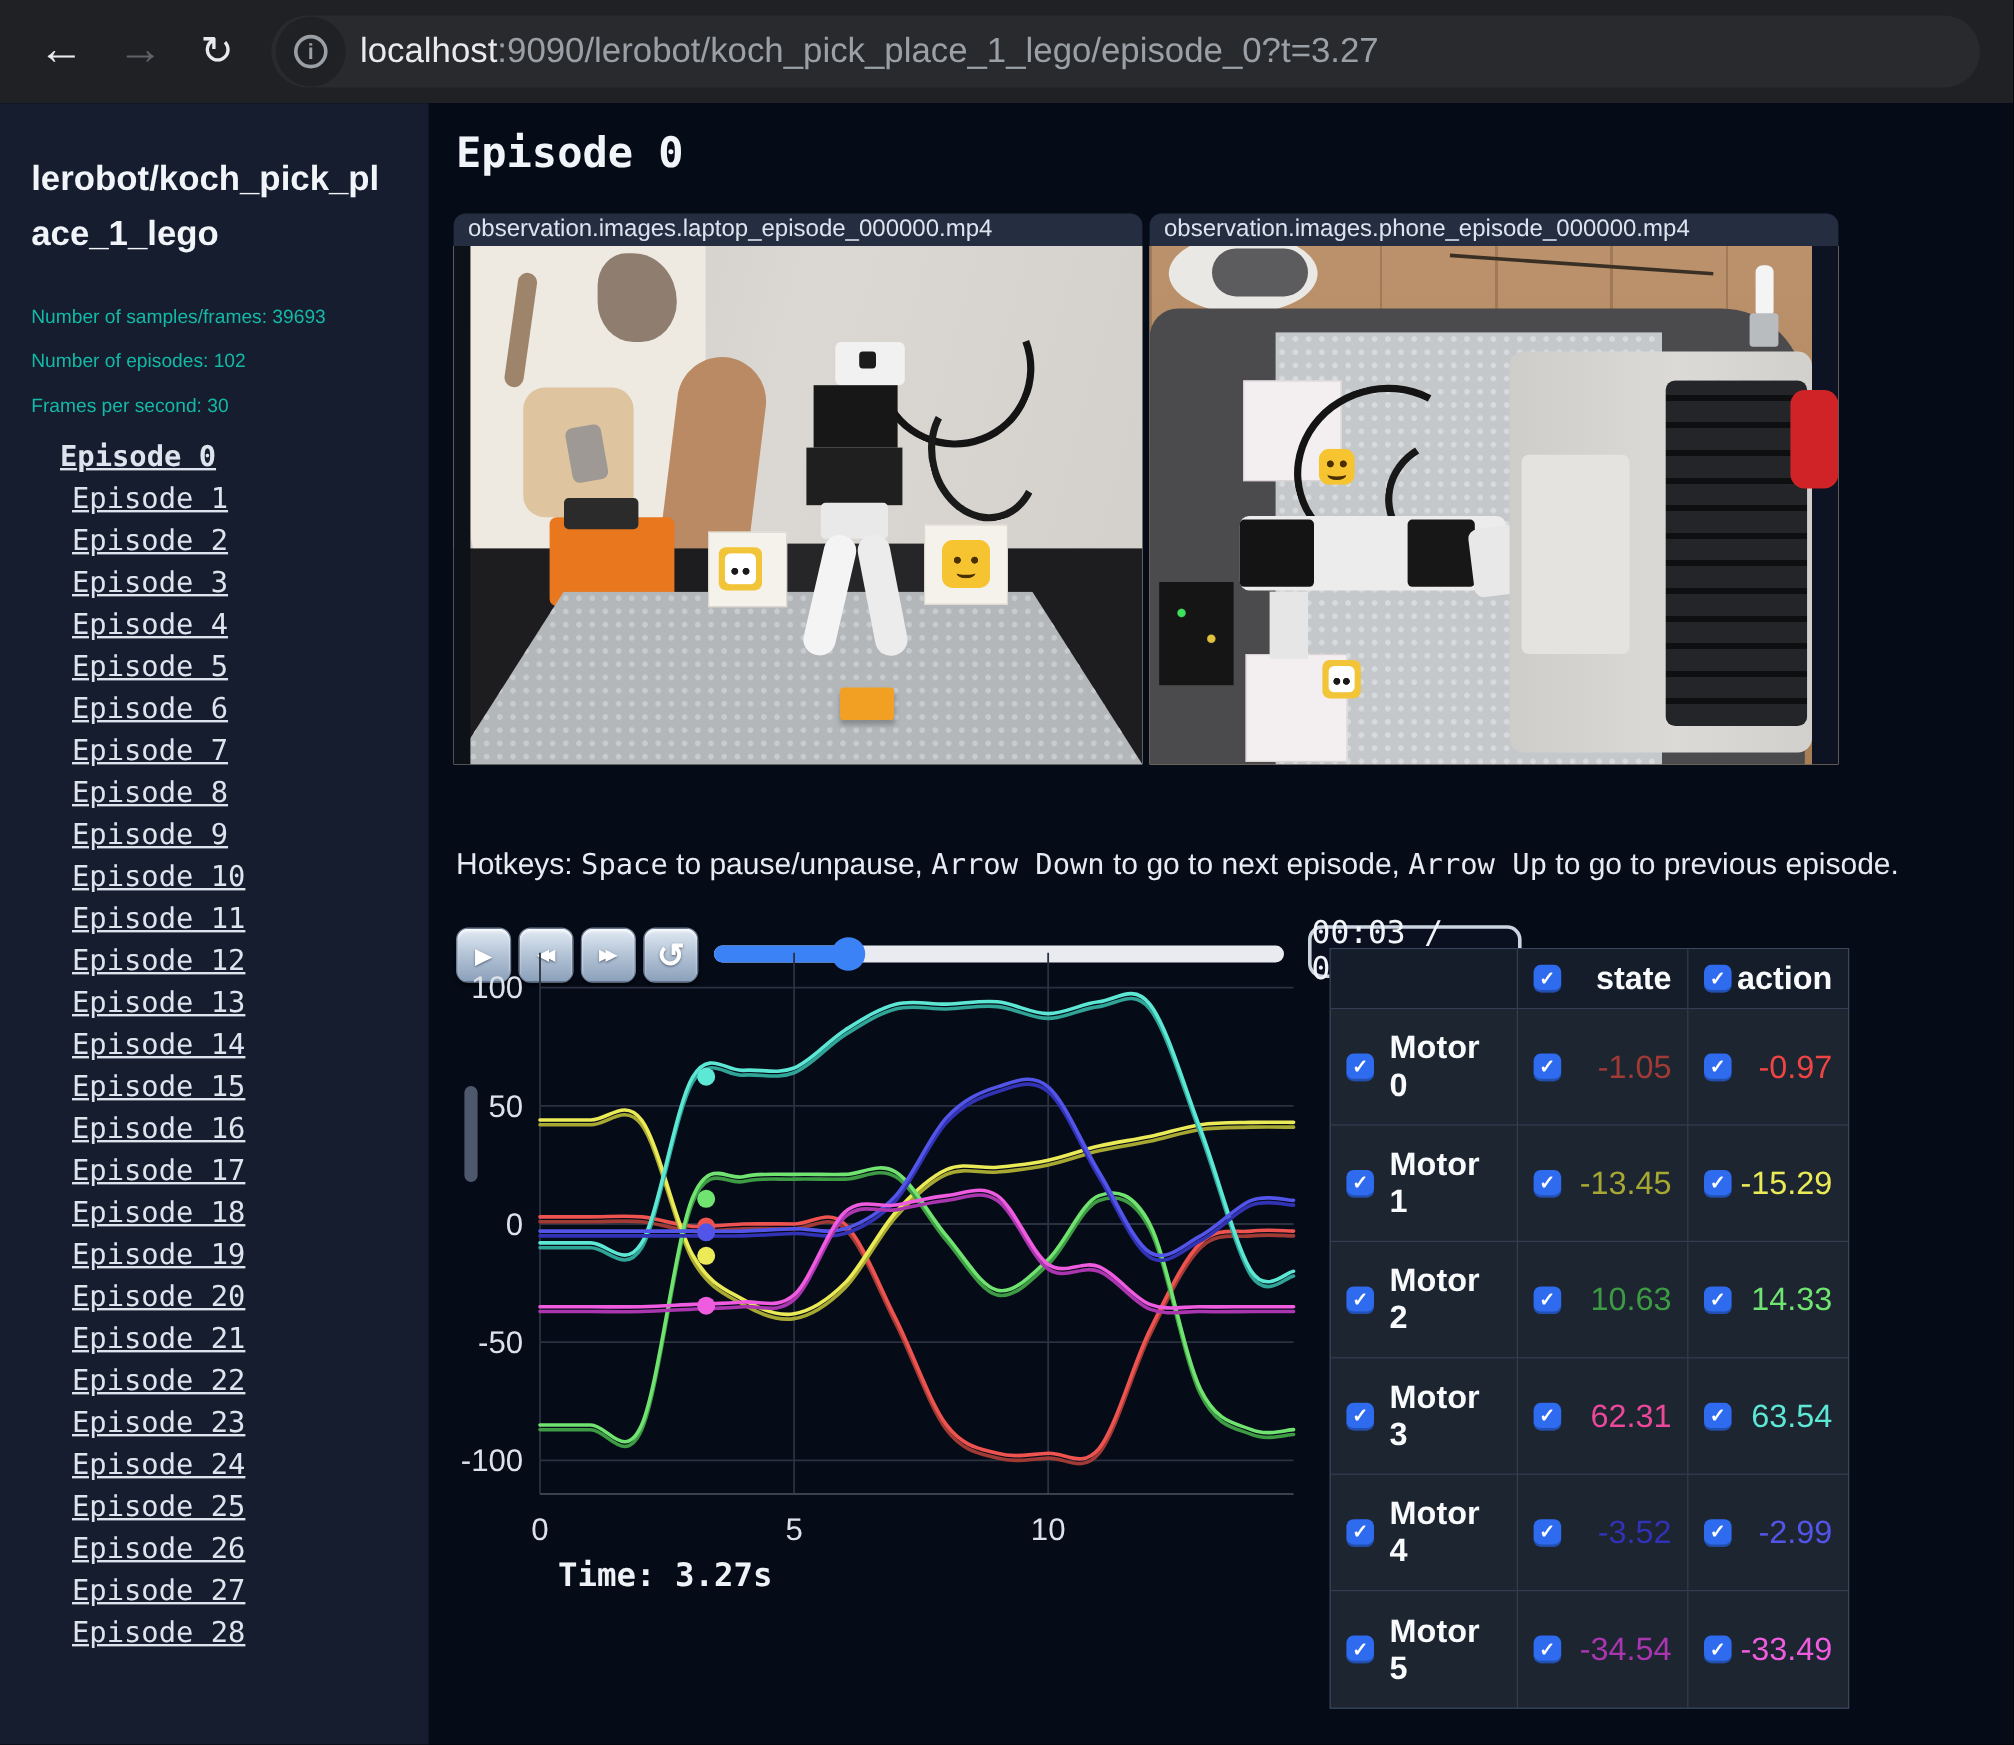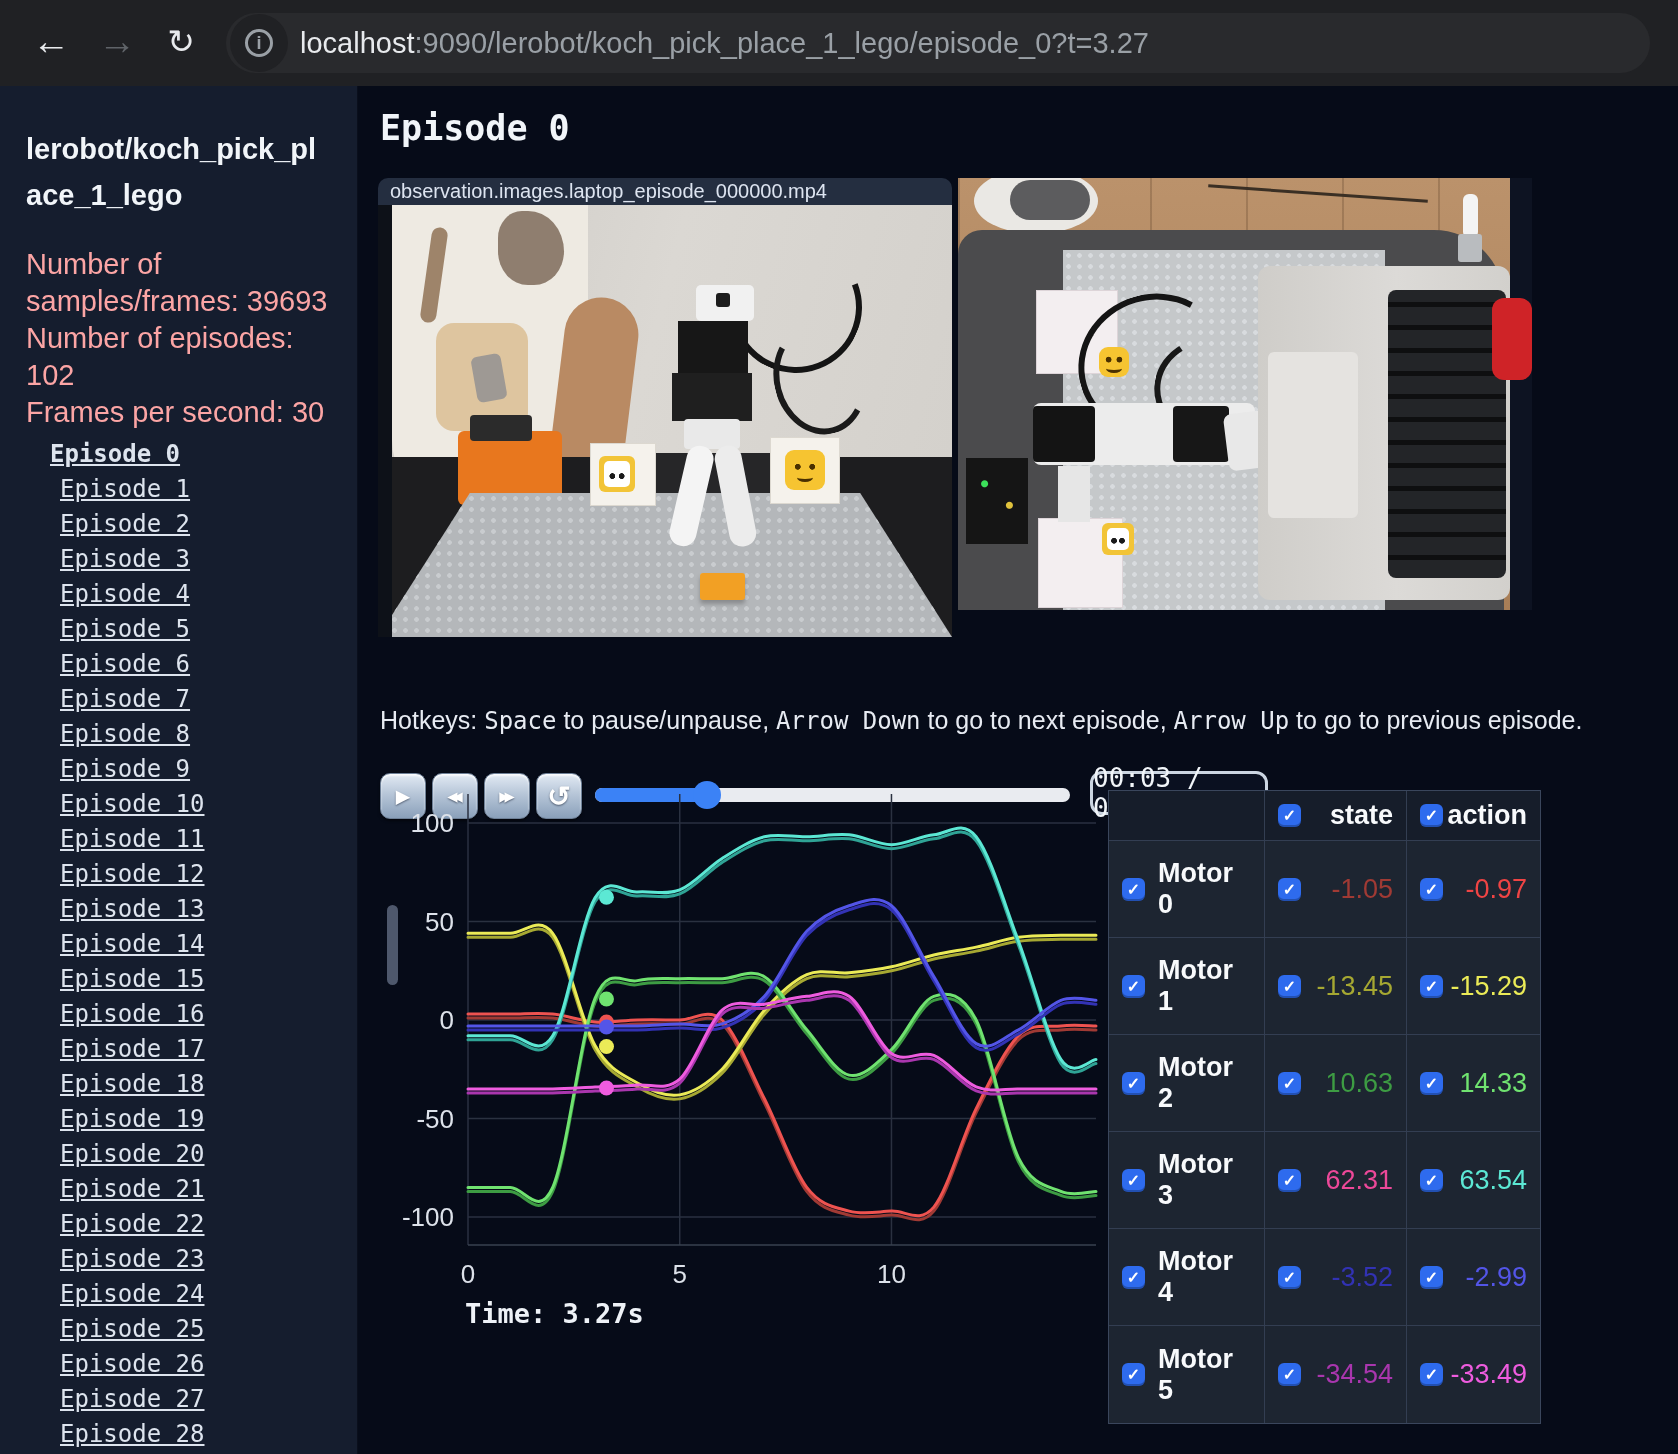--- a/index.html
+++ b/index.html
@@ -18,21 +18,21 @@
                display:flex; align-items:center; justify-content:center; flex:0 0 auto; }
   .info-circle { width:28px; height:28px; border:3px solid #9aa0a6; border-radius:50%; color:#9aa0a6;
                  font-size:18px; font-weight:bold; display:flex; align-items:center; justify-content:center; }
   .url-text { font-size:29px; margin-left:12px; white-space:nowrap; }
   .url-host { color:#e8eaed; } .url-rest { color:#9aa0a6; }
 
   
   .sidebar { position:absolute; left:0; top:86px; width:358px; height:1368px; background:#151d2e;
              border-right:1px solid #0a0f1c; padding:0 26px; overflow:hidden; color:#e8edf4; }
   .sb-title { margin-top:40px; font-size:29px; font-weight:bold; line-height:46px; color:#f1f5f9; word-break:break-all; }
-  .sb-info { margin-top:28px; font-size:29px; line-height:37px; color:#fca5a5; }
+  .sb-info { margin-top:28px; font-size:16px; line-height:37px; color:#14b8a6; }
   .sb-eplabel { font-size:24px; line-height:37px; color:#e3e9f2; }
   .ep-list { margin-top:6px; padding-left:34px; }
   .ep { display:block; font-family:"DejaVu Sans Mono",monospace; font-size:24px; line-height:35px;
         color:#dde4ee; text-decoration:underline; cursor:pointer; }
   .ep.active { font-weight:bold; margin-left:-10px; }
 
   
   .main { position:absolute; left:358px; top:86px; width:1320px; height:1368px; background:#060b18; }
   .page-title { position:absolute; left:22px; top:22px; font-size:35px; font-weight:bold; color:#f1f5f9; }
 
@@ -137,21 +137,21 @@
   .pbtn.rw { left:74px; font-size:17px; letter-spacing:-5px; padding-right:5px; }
   .pbtn.ff { left:126px; font-size:17px; letter-spacing:-5px; padding-right:5px; }
   .pbtn.loop { left:178px; font-size:28px; font-weight:bold; }
   .slider-track { position:absolute; left:237px; top:702px; width:475px; height:14px; border-radius:7px; background:#e9ebf0; cursor:pointer; }
   .slider-fill { height:100%; border-radius:7px; background:#3b82f6; }
   .slider-thumb { position:absolute; top:-7px; width:28px; height:28px; border-radius:50%; background:#3b82f6; }
   .timebox { position:absolute; left:732px; top:685px; width:178px; height:44px; border:3px solid #cbd5e1; border-radius:12px;
              display:flex; align-items:center; justify-content:center; font-size:26px; color:#f1f5f9; background:#0a1020; }
 
   
-  .chart { position:absolute; left:28px; top:704px; width:720px; height:560px; }
+  .chart { position:absolute; left:10px; top:704px; width:720px; height:560px; }
   .time-label { position:absolute; left:107px; top:1212px; font-size:27px; font-weight:bold; color:#eef2f7; }
   .scroll-thumb { position:absolute; left:29px; top:819px; width:11px; height:80px; background:#4e586c; border-radius:6px; cursor:pointer; }
 
   
   .mtable { position:absolute; left:750px; top:704px; width:433px; border:1px solid #3a465c; background:#1d2531; }
   .trow { display:grid; grid-template-columns:156px 142px 133px; }
   .trow.thead { height:50px; background:#161d2a; }
   .trow.tdata { height:97px; }
   .tcell { border-right:1px solid #333e52; border-bottom:1px solid #333e52; display:flex; align-items:center;
            padding:0 13px; font-size:27px; color:#f8fafc; }
@@ -259,20 +259,21 @@
         <div class="abs l-elec2"></div>
         <div class="abs l-neck"></div>
         <div class="abs l-f1"></div>
         <div class="abs l-f2"></div>
         <div class="abs l-brick"></div>
         <div class="abs l-strip"></div>
       </div>
     </div>
 
     <div class="video video-r">
+      <div class="video-title">observation.images.phone_episode_000000.mp4</div>
       <div class="video-body">
         <div class="abs r-floor"></div>
         <div class="abs r-shoe"></div>
         <div class="abs r-shoe-in"></div>
         <div class="abs r-cable-f"></div>
         <div class="abs r-mat"></div>
         <div class="abs r-plate"></div>
         <div class="abs r-box r-box-top">
           <div class="hug" style="position:absolute;right:-12px;bottom:-4px;width:30px;height:30px;">
               <div class="hug-smile"></div>

